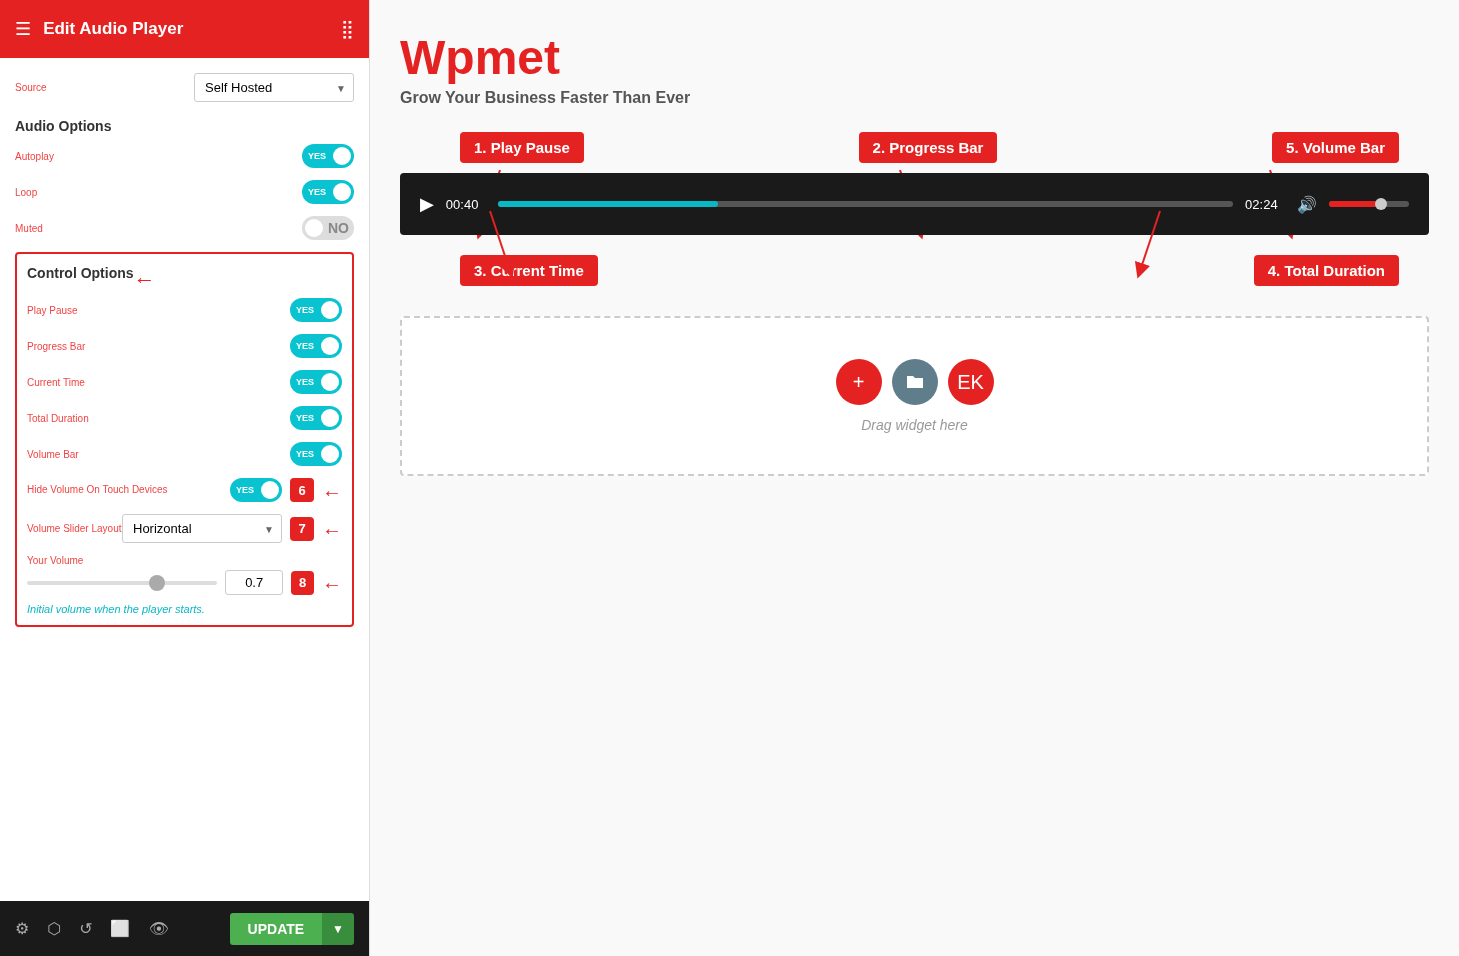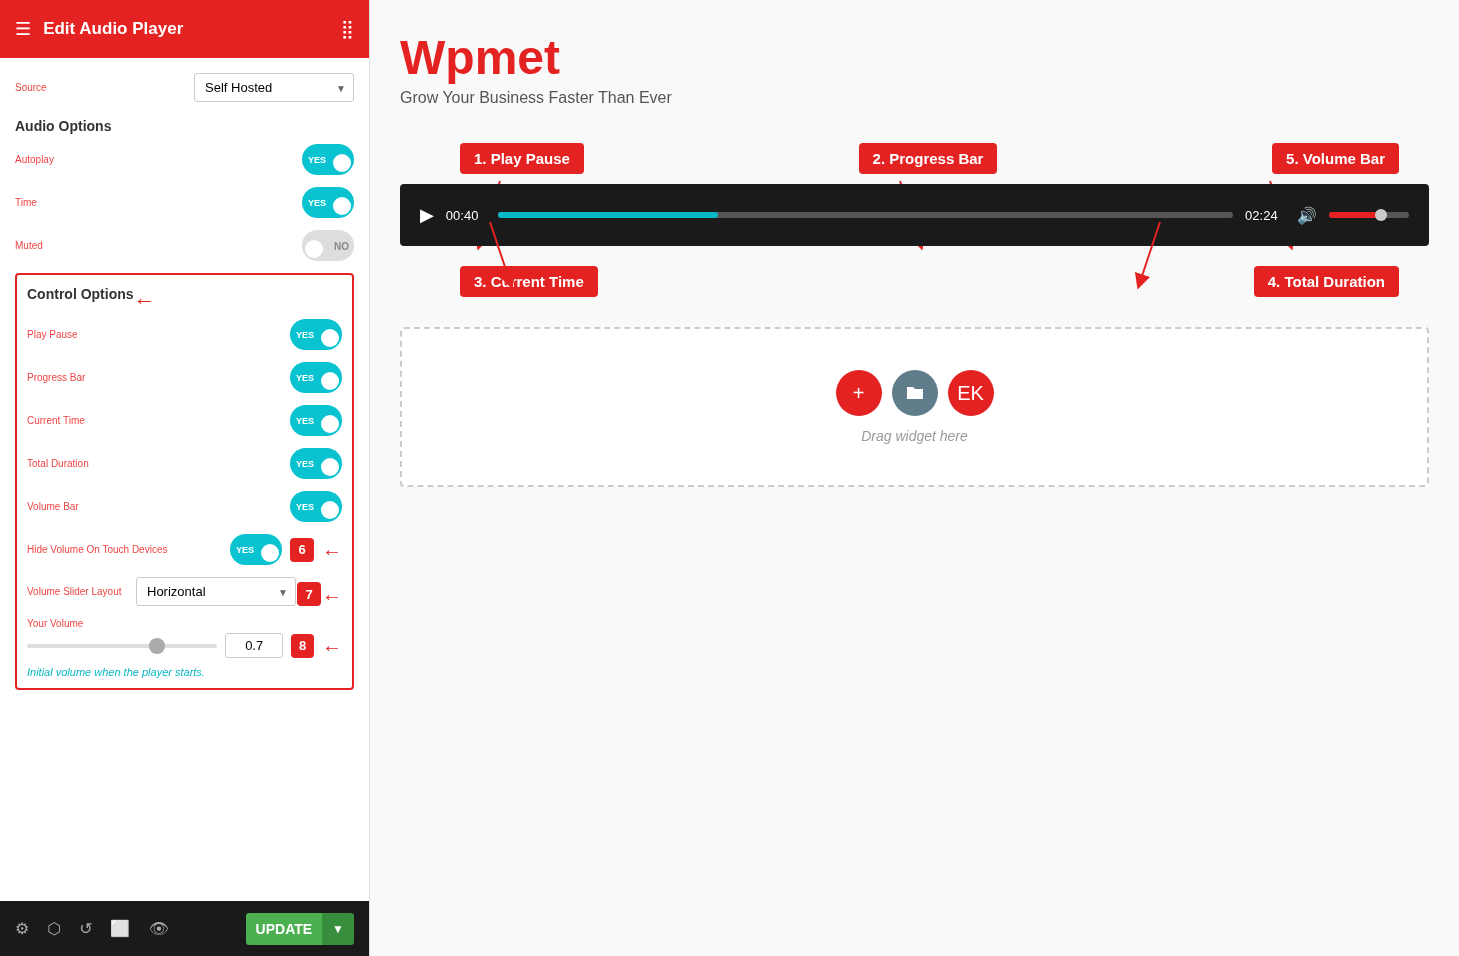--- a/index.html
+++ b/index.html
@@ -30,48 +30,48 @@
     .url-label { color: #333; font-size: 13px; margin-bottom: 6px; display: block; }
     .url-input-row { display: flex; align-items: center; border: 1px solid #ccc; border-radius: 3px; padding: 5px 8px; background: #fff; gap: 6px; }
     .url-input-row span { flex: 1; font-size: 12px; color: #333; }
     .url-actions { display: flex; gap: 6px; }
     .url-btn { background: none; border: none; cursor: pointer; color: #666; font-size: 14px; padding: 2px; }
     .support-text { color: #09b8c5; font-size: 11px; margin-top: 4px; font-style: italic; }
 
     .section-title { font-size: 14px; font-weight: 700; color: #333; margin: 16px 0 10px; }
 
     
-    .toggle { position: relative; display: inline-block; width: 52px; height: 31px; }
+    .toggle { position: relative; display: inline-block; width: 52px; height: 24px; }
     .toggle input { opacity: 0; width: 0; height: 0; }
     .toggle-slider { position: absolute; cursor: pointer; top: 0; left: 0; right: 0; bottom: 0; background: #ccc; border-radius: 24px; transition: 0.3s; }
     .toggle-slider:before { position: absolute; content: ''; height: 18px; width: 18px; left: 3px; bottom: 3px; background: white; border-radius: 50%; transition: 0.3s; }
     .toggle input:checked + .toggle-slider { background: #09c4d0; }
     .toggle input:checked + .toggle-slider:before { transform: translateX(28px); }
     .toggle-yes { position: absolute; left: 6px; top: 50%; transform: translateY(-50%); font-size: 9px; font-weight: 700; color: white; pointer-events: none; }
 
     .toggle-muted .toggle-slider { background: #ddd; }
-    .toggle-muted .toggle-no-label { position: absolute; right: 5px; top: 50%; transform: translateY(-50%); font-size: 10px; color: #888; font-weight: 700; pointer-events: none; padding-left: 36px; }
+    .toggle-muted .toggle-no-label { position: absolute; right: 5px; top: 50%; transform: translateY(-50%); font-size: 14px; color: #888; font-weight: 700; pointer-events: none; padding-left: 36px; }
 
     
     .control-options-box { border: 2px solid #e52222; border-radius: 4px; padding: 10px 10px 10px 10px; margin-bottom: 12px; }
     .control-options-title { font-size: 14px; font-weight: 700; color: #333; margin-bottom: 8px; }
 
     
     .sidebar-footer { background: #1a1a1a; display: flex; align-items: center; justify-content: space-between; padding: 10px 15px; height: 55px; }
     .footer-icons { display: flex; gap: 18px; align-items: center; }
     .footer-icon { color: #aaa; font-size: 16px; cursor: pointer; }
     .footer-btn-group { display: flex; }
-    .update-btn { background: #4caf50; color: white; border: none; padding: 8px 10px; font-size: 14px; font-weight: 700; cursor: pointer; border-radius: 3px 0 0 3px; }
+    .update-btn { background: #4caf50; color: white; border: none; padding: 8px 18px; font-size: 14px; font-weight: 700; cursor: pointer; border-radius: 3px 0 0 3px; }
     .update-arrow-btn { background: #388e3c; color: white; border: none; padding: 8px 10px; cursor: pointer; border-radius: 0 3px 3px 0; font-size: 12px; }
 
     
     .main-content { flex: 1; background: #f9f9f9; padding: 30px; overflow-y: auto; position: relative; }
 
     .brand-title { color: #e52222; font-size: 48px; font-weight: 700; margin-bottom: 4px; }
-    .brand-subtitle { color: #555; font-size: 16px; font-weight: 400; margin-bottom: 36px; }
+    .brand-subtitle { color: #555; font-size: 16px; font-weight: 700; margin-bottom: 25px; }
 
     
     .audio-player { background: #1a1a1a; border-radius: 4px; padding: 0 20px; display: flex; align-items: center; gap: 12px; height: 62px; margin-bottom: 20px; position: relative; }
     .play-btn { background: none; border: none; color: white; font-size: 18px; cursor: pointer; }
     .time-current { color: white; font-size: 13px; min-width: 40px; }
     .progress-container { flex: 1; height: 6px; background: #555; border-radius: 3px; position: relative; cursor: pointer; }
     .progress-fill { height: 100%; background: #09b8c5; border-radius: 3px; width: 30%; }
     .time-total { color: white; font-size: 13px; min-width: 40px; }
     .volume-icon { color: white; font-size: 16px; cursor: pointer; }
     .volume-bar { width: 80px; height: 6px; background: #555; border-radius: 3px; position: relative; }
@@ -128,21 +128,21 @@
       <div class="field-row">
         <span class="field-label">Autoplay</span>
         <label class="toggle">
           <input type="checkbox" checked="" style="">
           <span class="toggle-slider"></span>
           <span class="toggle-yes">YES</span>
         </label>
       </div>
 
       <div class="field-row">
-        <span class="field-label">Time</span>
+        <span class="field-label">Loop</span>
         <label class="toggle">
           <input type="checkbox" checked="" style="">
           <span class="toggle-slider"></span>
           <span class="toggle-yes">YES</span>
         </label>
       </div>
 
       <div class="field-row">
         <span class="field-label">Muted</span>
         <label class="toggle toggle-muted">
@@ -211,21 +211,21 @@
               <span class="toggle-slider"></span>
               <span class="toggle-yes">YES</span>
             </label>
             <span class="num-badge">6</span>
             <span style="color:#e52222;font-size:20px;">←</span>
           </div>
         </div>
 
         <div class="field-row">
           <span class="field-label">Volume Slider Layout</span>
-          <div style="display:flex;align-items:flex-end;gap:1px;">
+          <div style="display:flex;align-items:center;gap:8px;">
             <div class="select-wrapper">
               <select>
                 <option>Horizontal</option>
               </select>
             </div>
             <span class="num-badge">7</span>
             <span style="color:#e52222;font-size:20px;">←</span>
           </div>
         </div>
 

